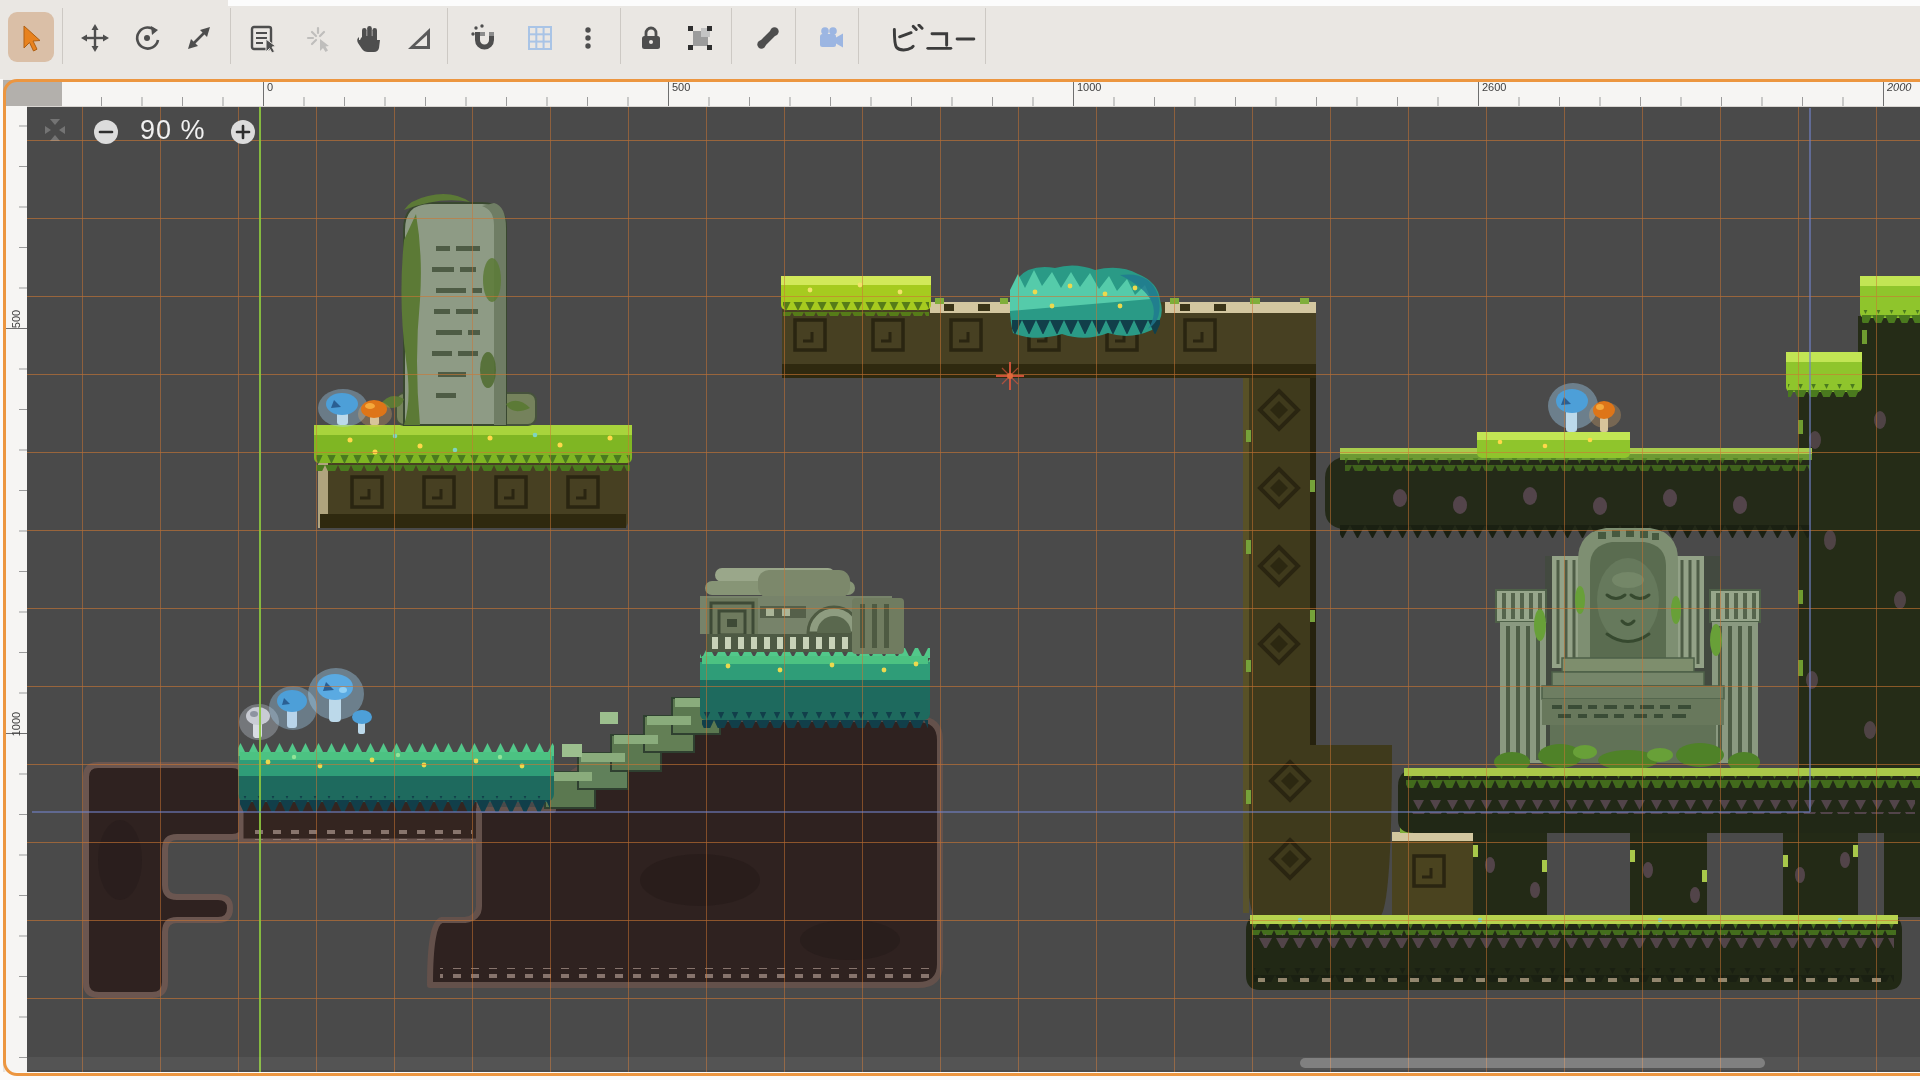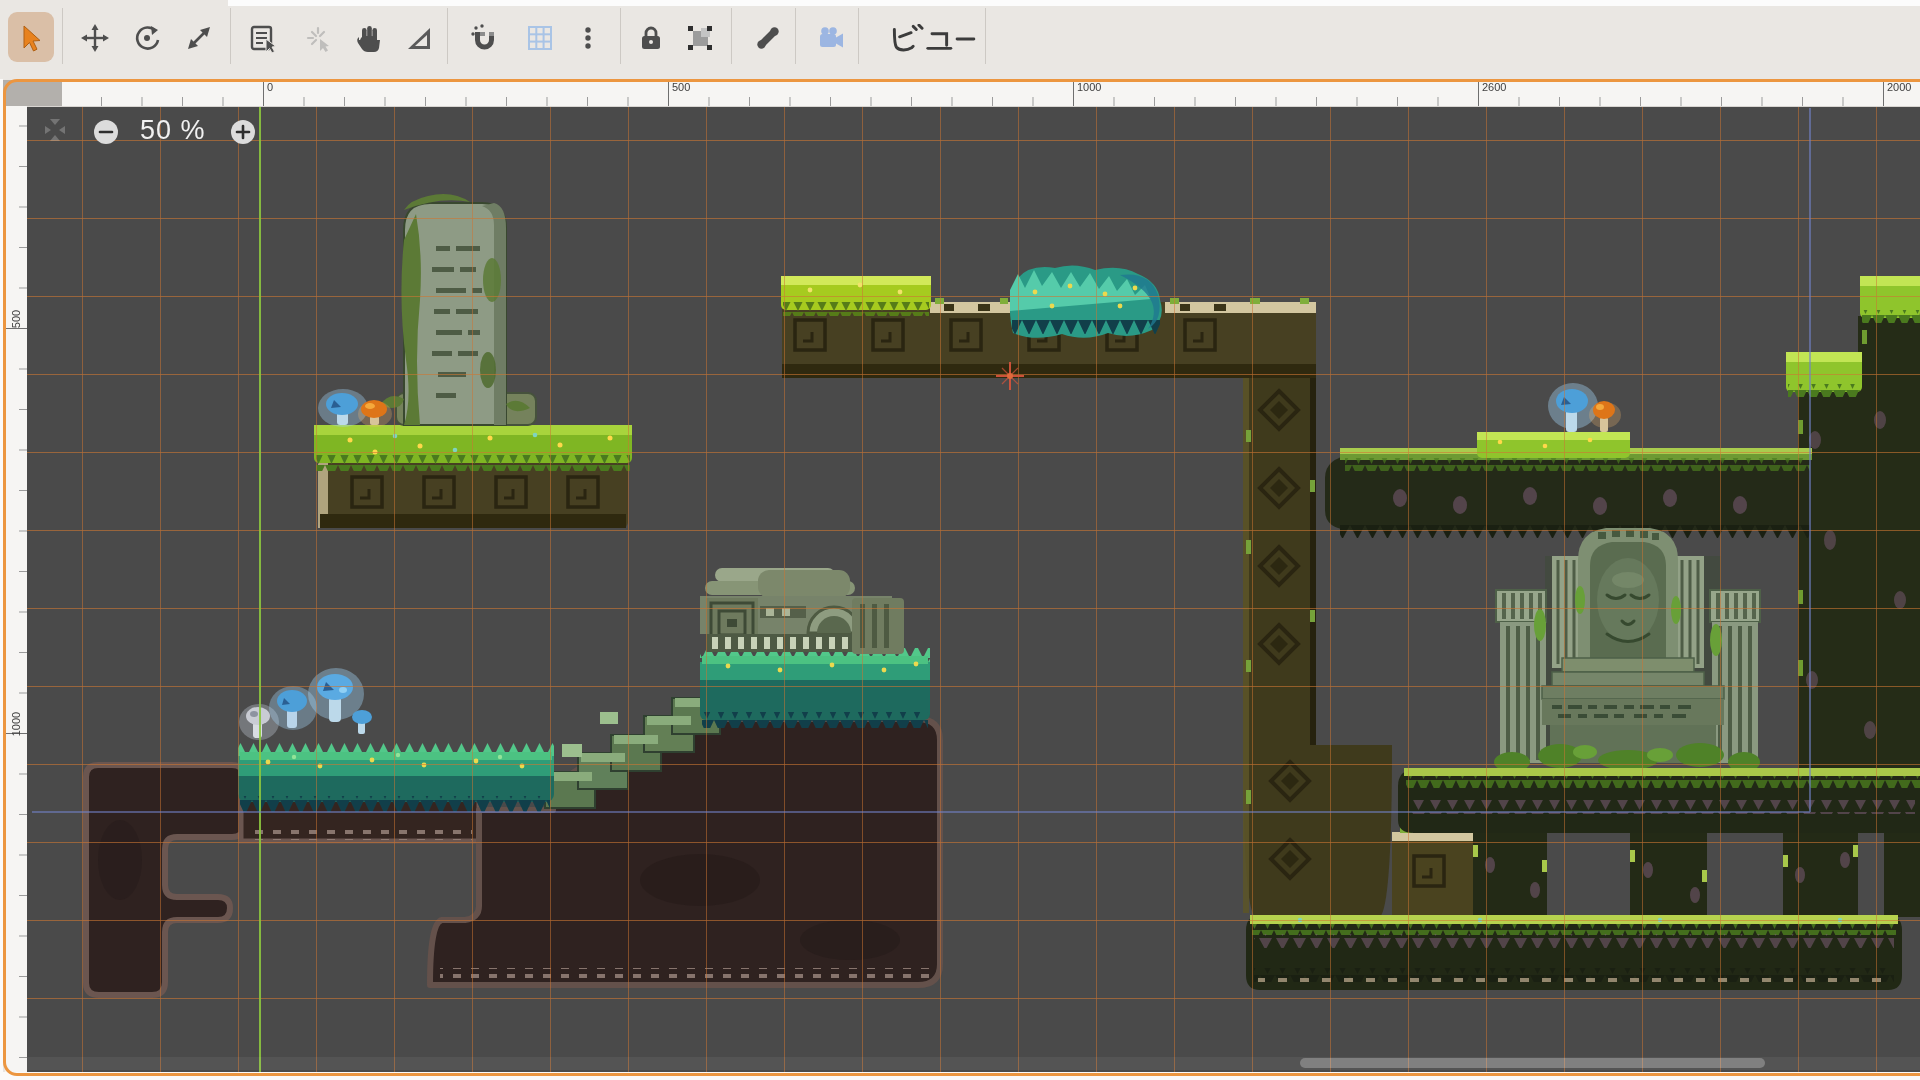--- a/index.html
+++ b/index.html
@@ -551,36 +551,36 @@
         <path d="M23,9 L17,13 L23,17 Z"></path>
       <path d="M8,3 L13,9 L18,3 Z" transform="translate(0,-1)"></path>
         <path d="M8,23 L13,17 L18,23 Z" transform="translate(0,1)"></path>
     </g>
   </svg>
   <div class="zbtn" style="left:94px;top:120px;z-index:3;">
     <svg width="24" height="24">
         <line x1="6" y1="12" x2="18" y2="12" stroke="#2e2e2e" stroke-width="2.6" stroke-linecap="round"></line>
       </svg>
   </div>
-  <div id="zoom-label">50 %</div>
+  <div id="zoom-label">90 %</div>
   <div class="zbtn" style="left:231px;top:120px;z-index:3;">
     <svg width="24" height="24">
       <line x1="6" y1="12" x2="18" y2="12" stroke="#2e2e2e" stroke-width="2.6" stroke-linecap="round"></line>
       <line x1="12" y1="6" x2="12" y2="18" stroke="#2e2e2e" stroke-width="2.6" stroke-linecap="round"></line>
     </svg>
   </div>
   <div id="scroll-lane"></div>
   <div id="scroll-thumb"></div>
 
   <div id="hruler">
     <span class="hlab" style="left:240px;">0</span>
     <span class="hlab" style="left:645px;">500</span>
     <span class="hlab" style="left:1050px;">1000</span>
     <span class="hlab" style="left:1455px;">2600</span>
-    <span class="hlab" style="left:1860px;">2000</span>
+    <span class="hlab" style="left:1860px;font-style:italic;">2000</span>
   </div>
   <div id="vruler">
     <span class="vlab" style="top:207px;">500</span>
     <span class="vlab" style="top:612px;">1000</span>
   </div>
   <div id="corner-box"></div>
   <div id="left-white"></div>
   <div id="bottom-white"></div>
 
   <div id="toolbar">

